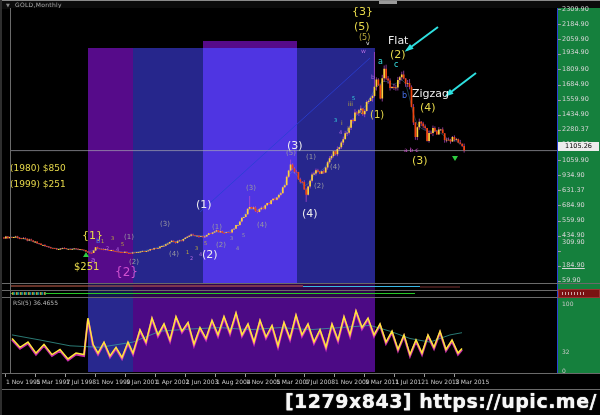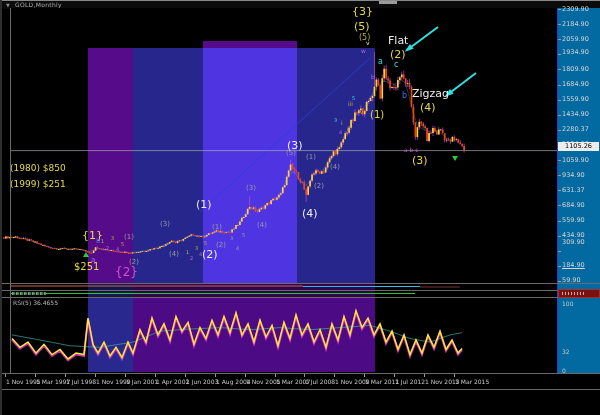--- a/index.html
+++ b/index.html
@@ -9,21 +9,21 @@
   #frame-top{left:0;top:0;width:600px;height:1px;background:#8a8a8a;}
   #frame-left{left:0;top:0;width:2px;height:415px;background:#2e2e2e;}
   #titlebar{left:2px;top:1px;width:598px;height:8px;background:#0b0b0b;color:#a8a8a8;font-size:6px;line-height:8px;}
   #title-collapse{position:absolute;left:4px;top:0;color:#888;font-size:5px;}
   #title-text{position:absolute;left:13px;top:0;letter-spacing:.3px;}
   #scroll-marker{left:379px;top:1px;width:18px;height:3px;background:#9a9a9a;}
   #chart-bg{left:10px;top:8px;width:547px;height:275px;background:#000;}
   .zone{position:absolute;}
   #svg-layer{left:0;top:0;}
   .lbl{position:absolute;white-space:pre;line-height:1;font-family:"DejaVu Sans",sans-serif;}
-  #scale-col{left:558px;top:8px;width:42px;height:381px;background:#0369a1;}
+  #scale-col{left:558px;top:8px;width:42px;height:381px;background:#15803d;}
   .tick-text{position:absolute;left:4px;color:#d4d4d4;font-size:6.5px;line-height:1;}
   .tick-dash{position:absolute;left:0;width:3px;height:1px;background:#9a9a9a;}
   #scale-border{left:557px;top:8px;width:1px;height:381px;background:#2a3fd4;}
   #price-box{left:558px;top:142px;width:41px;height:9px;background:#ececec;color:#000;
              font-size:6.5px;line-height:9px;text-align:center;z-index:6;}
   #strip-value-box{left:558px;top:289px;width:40px;height:7px;background:#7a1212;border:1px solid #993333;z-index:6;
     background-image:repeating-linear-gradient(90deg,#caa 0 1px,transparent 1px 3px);background-size:60% 3px;background-repeat:no-repeat;background-position:3px 2px;}
   .sep{position:absolute;left:2px;width:598px;height:1px;background:#6a6a6a;z-index:5;}
   #chart-left-border{left:10px;top:8px;width:1px;height:381px;background:#6a6a6a;z-index:5;}
   #rsi-label{left:13px;top:299px;color:#b8b8b8;font-size:6px;z-index:6;}
@@ -235,13 +235,14 @@
       <div class="date-tick" style="left: 362px;"></div>
       <div class="date-lbl" style="left: 363px;">1 Mar 2011</div>
       <div class="date-tick" style="left: 392px;"></div>
       <div class="date-lbl" style="left: 393px;">1 Jul 2012</div>
       <div class="date-tick" style="left: 422px;"></div>
       <div class="date-lbl" style="left: 423px;">1 Nov 2013</div>
       <div class="date-tick" style="left: 452px;"></div>
       <div class="date-lbl" style="left: 453px;">1 Mar 2015</div>
     </div>
 
+  <div class="abs" id="watermark">[1279x843] https://upic.me/</div>
 </div>
 
 </body></html>

